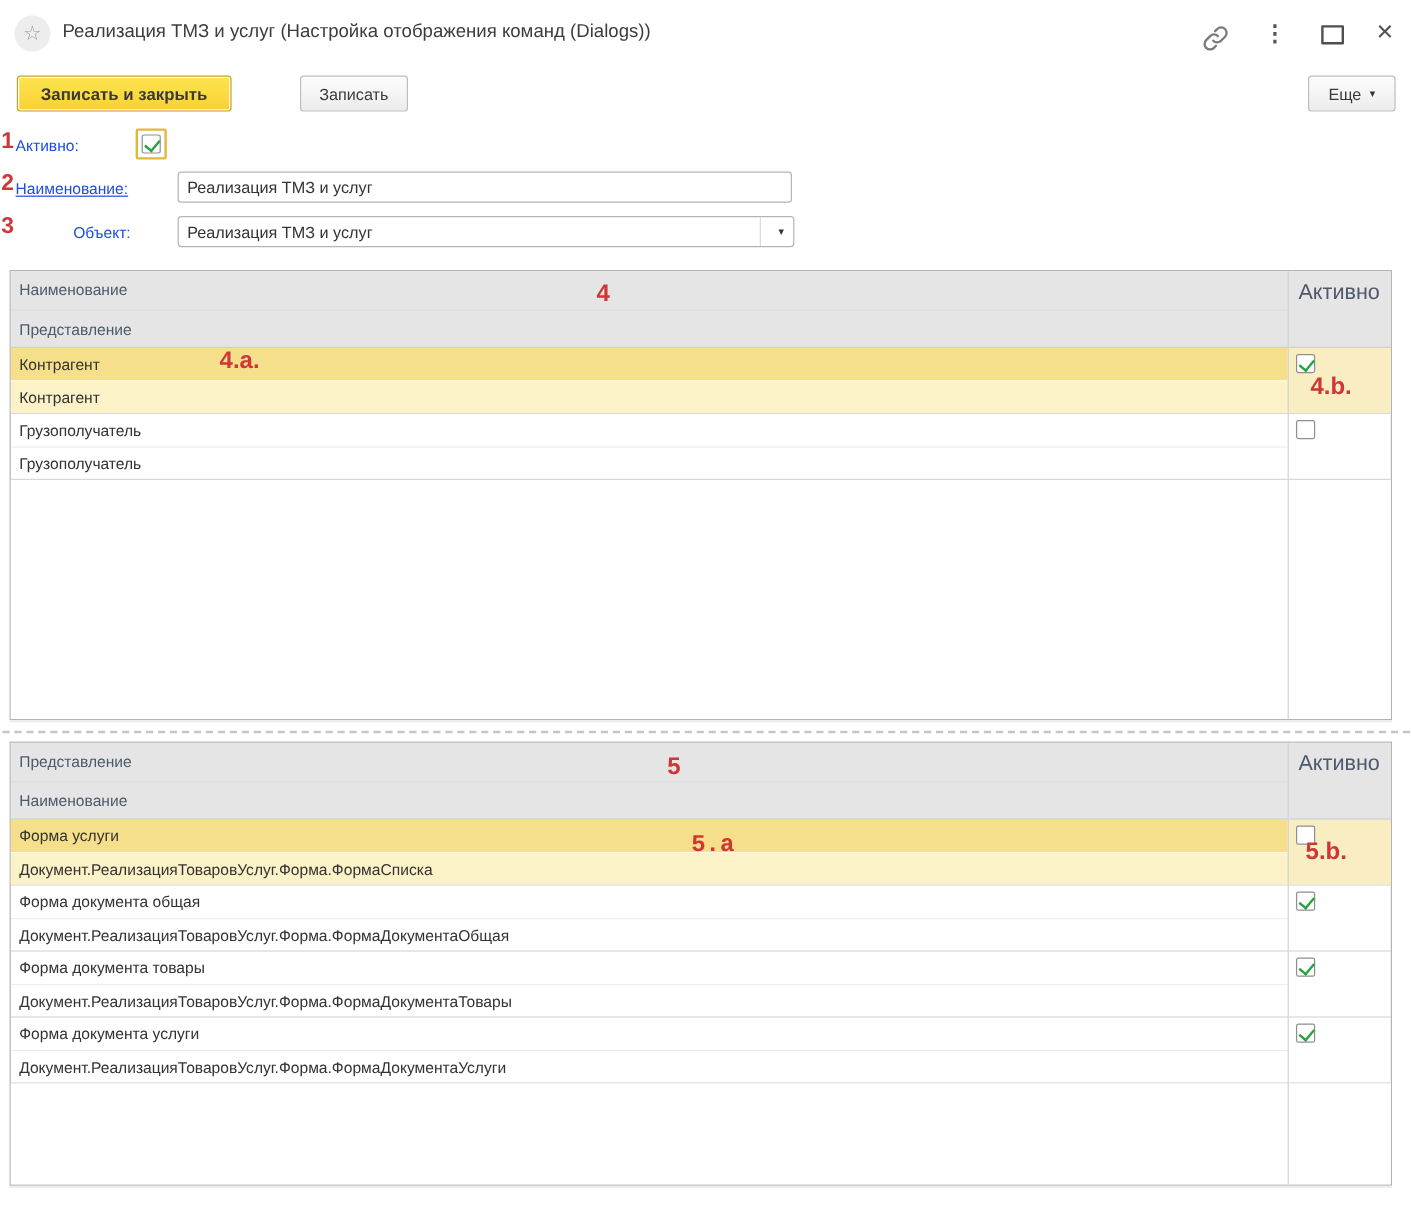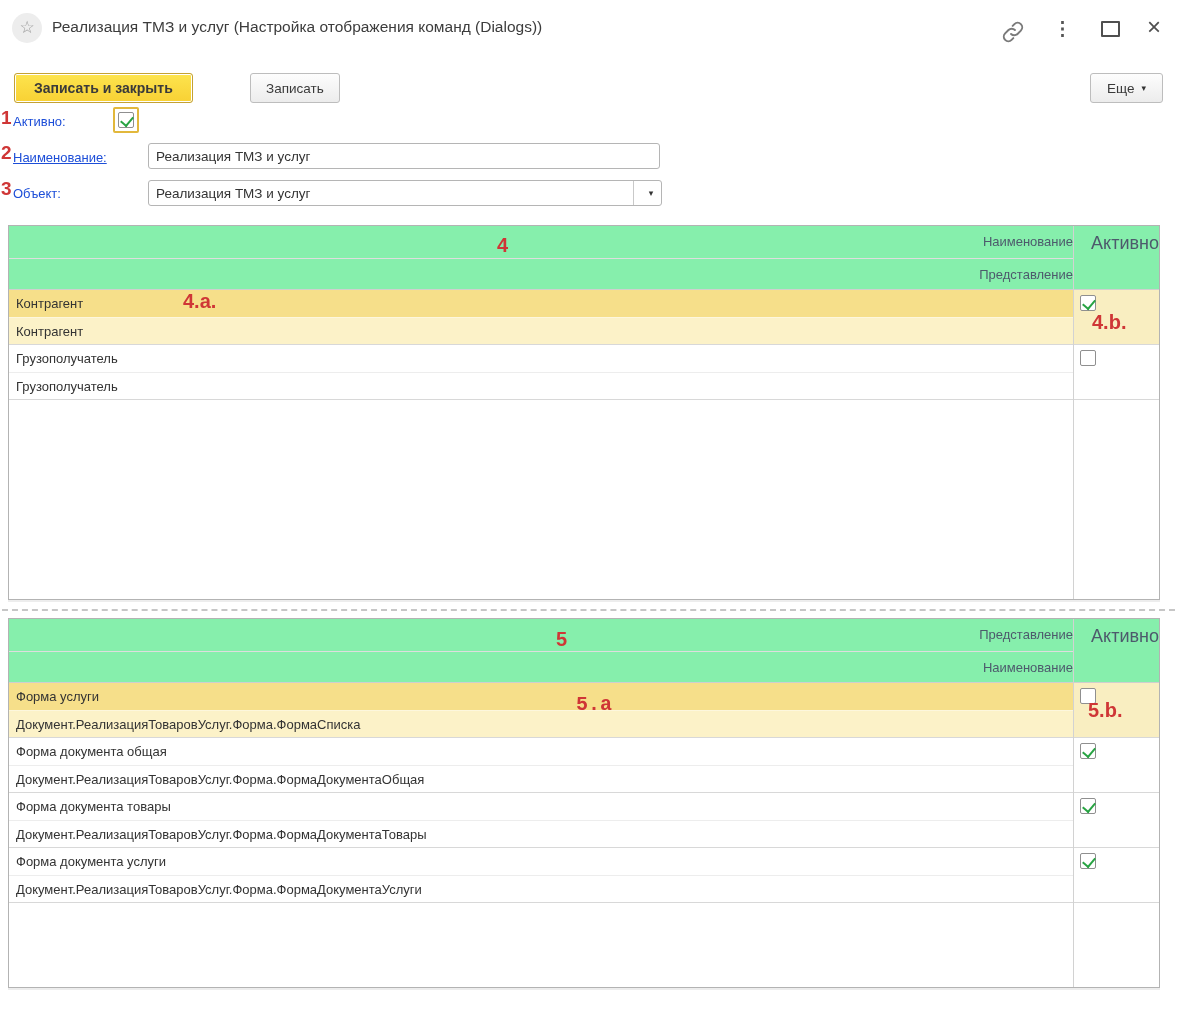--- a/index.html
+++ b/index.html
@@ -14,21 +14,21 @@
   .win-title { position:absolute; left:52px; top:18px; font-size:15.5px; color:#3c3c3c; white-space:nowrap; }
   .link-btn { position:absolute; left:1000px; top:19px; width:26px; height:26px; }
   .link-btn svg { width:26px; height:26px; }
   .kebab-btn { position:absolute; left:1053px; top:16px; width:18px; height:26px; color:#555;
                font-size:19px; font-weight:bold; line-height:26px; text-align:center; letter-spacing:0; }
   .max-btn { position:absolute; left:1101px; top:21px; width:19px; height:16px; border:2px solid #4f4f4f; border-radius:1px; }
   .close-btn { position:absolute; left:1141px; top:12px; width:26px; height:30px; color:#4f4f4f; font-size:24px; line-height:30px; text-align:center; font-weight:300; }
 
   
   .btn { position:absolute; top:63px; height:30px; border-radius:3px; font-size:13.5px; color:#3a3a3a;
-         display:flex; align-items:center; justify-content:center; cursor:pointer;margin-top:10px; }
+         display:flex; align-items:center; justify-content:center; cursor:pointer; }
   .btn-primary { left:14px; padding:0 19px; font-weight:bold; font-size:14px;
                  background:linear-gradient(#fde44e,#f8d134); border:1px solid #c5a233;
                  box-shadow:0 0 0 1px #fff inset; }
   .btn-default { left:250px; padding:0 15px; background:linear-gradient(#fdfdfd,#ececec); border:1px solid #bdbdbd; }
   .btn-more { left:1090px; width:73px; background:linear-gradient(#fdfdfd,#ececec); border:1px solid #bdbdbd; }
   .btn-more .caret, .combo-caret { font-size:9px; color:#333; margin-left:7px; }
 
   
   .fld-label { position:absolute; left:13px; font-size:13px; color:#1d4ed8; }
   .focus-ring { position:absolute; left:113px; top:107px; padding:3px; border:2px solid #e2b83c; border-radius:2px; background:#fff; display:inline-flex; }
@@ -39,21 +39,21 @@
                 font-family:"Liberation Sans",sans-serif; font-size:13.5px; color:#333; padding:0 7px; outline:none; background:#fff; }
   .combo { position:absolute; left:148px; top:180px; width:514px; height:26px; border:1px solid #b5b5b5; border-radius:3px;
            background:#fff; display:flex; align-items:center; }
   .combo-text { flex:1; font-size:13.5px; padding-left:7px; }
   .combo-btn { width:28px; height:100%; border-left:1px solid #c9c9c9; display:flex; align-items:center; justify-content:center; border-radius:0 3px 3px 0; }
 
   
   .grid-table { position:absolute; left:8px; width:1152px; border:1px solid #b3b3b3; background:#fff;
                 display:flex; flex-direction:column; box-shadow:0 2px 0 rgba(0,0,0,0.07); }
   .col-divider { position:absolute; left:1064px; top:0; bottom:0; width:1px; background:#d2d2d2; z-index:3; }
-  .thead { position:relative; height:64px; background:#86efac; border-bottom:1px solid #cfcfcf; flex:0 0 auto;text-align:right; }
+  .thead { position:relative; height:64px; background:#e5e5e5; border-bottom:1px solid #cfcfcf; flex:0 0 auto; }
   .th-line { height:32px; line-height:32px; width:1064px; padding-left:7px; font-size:13px; color:#4d5a6c; }
   .th-line + .th-line { border-top:1px solid #dedede; }
   .th-active { position:absolute; left:1064px; top:0; width:86px; height:32px; line-height:34px; padding-left:9px; font-size:18px; color:#4d5a6c; }
   .trow { display:flex; flex:0 0 auto; border-bottom:1px solid #d8d8d8; cursor:pointer; }
   .cell-main { width:1064px; }
   .line { height:27px; line-height:27px; padding-left:7px; font-size:13px; color:#333; white-space:nowrap; overflow:hidden; }
   .line.l2 { border-top:1px solid #ededed; }
   .cell-check { flex:1; padding:5px 0 0 7px; }
   .trow.selected .l1 { background:#f6df8a; }
   .trow.selected .l2 { background:#fcf2c8; border-top-color:#fdf7dd; }
@@ -97,21 +97,21 @@
   </div>
 
   <div class="fld-label" style="top:114px;">Активно:</div>
   <span class="focus-ring">
     <span class="checkbox checked"></span>
   </span>
 
   <div class="fld-label" style="top:150px;text-decoration:underline;">Наименование:</div>
   <input class="text-input" style="top: 143px;" value="Реализация ТМЗ и услуг">
 
-  <div class="fld-label" style="top:186px;">Объект:</div>
+  <div class="fld-label" style="top:186px;margin-left:48px;">Объект:</div>
   <div class="combo">
     <span class="combo-text">Реализация ТМЗ и услуг</span>
     <span class="combo-btn">
       <span class="combo-caret">▾</span>
     </span>
   </div>
 
   <div class="grid-table" style="top:225px; height:375px;">
     <div class="col-divider"></div>
     <div class="thead">

